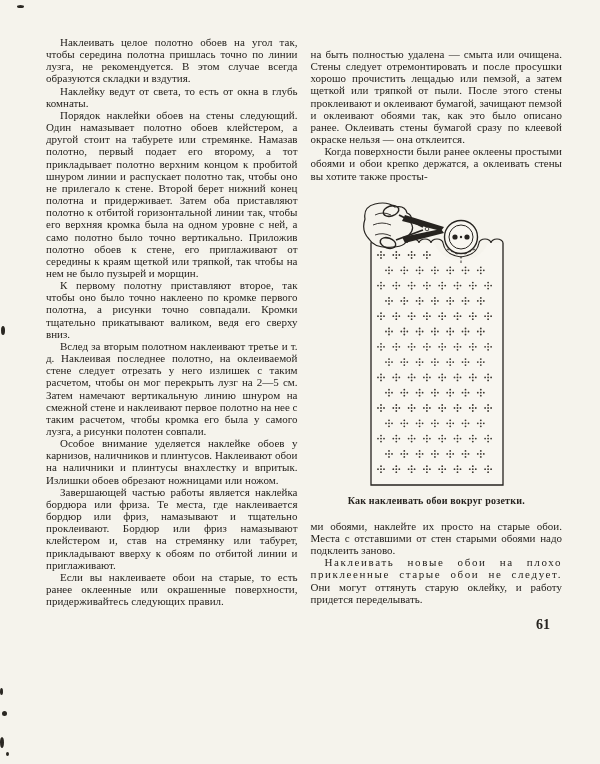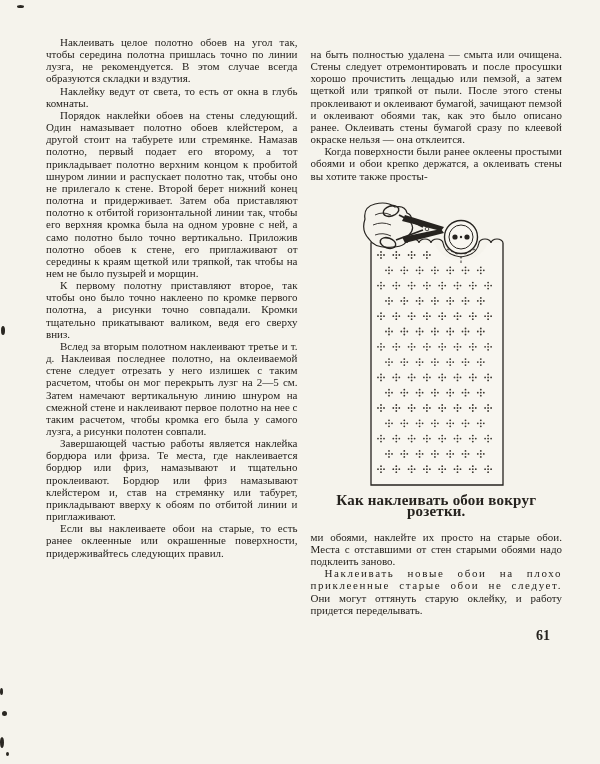--- a/index.html
+++ b/index.html
@@ -29,21 +29,21 @@
   .sperr { letter-spacing:1.6px; word-spacing:2px; }
   .figure {
     width:150px;
     margin:15px auto 6px auto;
     position:relative;
   }
   .figure svg { display:block; }
   .caption {
     text-align:center;
     font-weight:bold;
-    font-size:15px;
+    font-size:10px;
     line-height:11px;
     letter-spacing:0.2px;
     margin:0 0 14px 0;
     text-indent:0;
   }
   .page-number {
     margin-top:14px;
     text-align:right;
     padding-right:12px;
     font-weight:bold;
@@ -68,20 +68,21 @@
 <div class="speck s6"></div>
 
 <div class="columns">
 
   <div class="col">
     <p class="para">Наклеивать целое полотно обоев на угол так, чтобы середина полотна пришлась точно по линии лузга, не рекомендуется. В этом случае всегда образуются складки и вздутия.</p>
     <p class="para">Наклейку ведут от света, то есть от окна в глубь комнаты.</p>
     <p class="para">Порядок наклейки обоев на стены следующий. Один намазывает полотно обоев клейстером, а другой стоит на табурете или стремянке. Намазав полотно, первый подает его второму, а тот прикладывает полотно верхним концом к пробитой шнуром линии и распускает полотно так, чтобы оно не прилегало к стене. Второй берет нижний конец полотна и придерживает. Затем оба приставляют полотно к отбитой горизонтальной линии так, чтобы его верхняя кромка была на одном уровне с ней, а само полотно было точно вертикально. Приложив полотно обоев к стене, его приглаживают от середины к краям щеткой или тряпкой, так чтобы на нем не было пузырей и морщин.</p>
     <p class="para">К первому полотну приставляют второе, так чтобы оно было точно наклеено по кромке первого полотна, а рисунки точно совпадали. Кромки тщательно прикатывают валиком, ведя его сверху вниз.</p>
     <p class="para">Вслед за вторым полотном наклеивают третье и т. д. Наклеивая последнее полотно, на оклеиваемой стене следует отрезать у него излишек с таким расчетом, чтобы он мог перекрыть лузг на 2—5 см. Затем намечают вертикальную линию шнуром на смежной стене и наклеивают первое полотно на нее с таким расчетом, чтобы кромка его была у самого лузга, а рисунки полотен совпали.</p>
+    <p class="para">Особое внимание уделяется наклейке обоев у карнизов, наличников и плинтусов. Наклеивают обои на наличники и плинтусы внахлестку и впритык. Излишки обоев обрезают ножницами или ножом.</p>
     <p class="para">Завершающей частью работы является наклейка бордюра или фриза. Те места, где наклеивается бордюр или фриз, намазывают и тщательно проклеивают. Бордюр или фриз намазывают клейстером и, став на стремянку или табурет, прикладывают вверху к обоям по отбитой линии и приглаживают.</p>
     <p class="para">Если вы наклеиваете обои на старые, то есть ранее оклеенные или окрашенные поверхности, придерживайтесь следующих правил.</p>
   </div>
 
   <div class="col">
     <p class="para cont">на быть полностью удалена — смыта или очищена. Стены следует отремонтировать и после просушки хорошо прочистить лещадью или пемзой, а затем щеткой или тряпкой от пыли. После этого стены проклеивают и оклеивают бумагой, зачищают пемзой и оклеивают обоями так, как это было описано ранее. Оклеивать стены бумагой сразу по клеевой окраске нельзя — она отклеится.</p>
     <p class="para">Когда поверхности были ранее оклеены простыми обоями и обои крепко держатся, а оклеивать стены вы хотите также просты-</p>
 
     <div class="figure">
       <svg width="150" height="292" viewBox="0 0 150 292">

